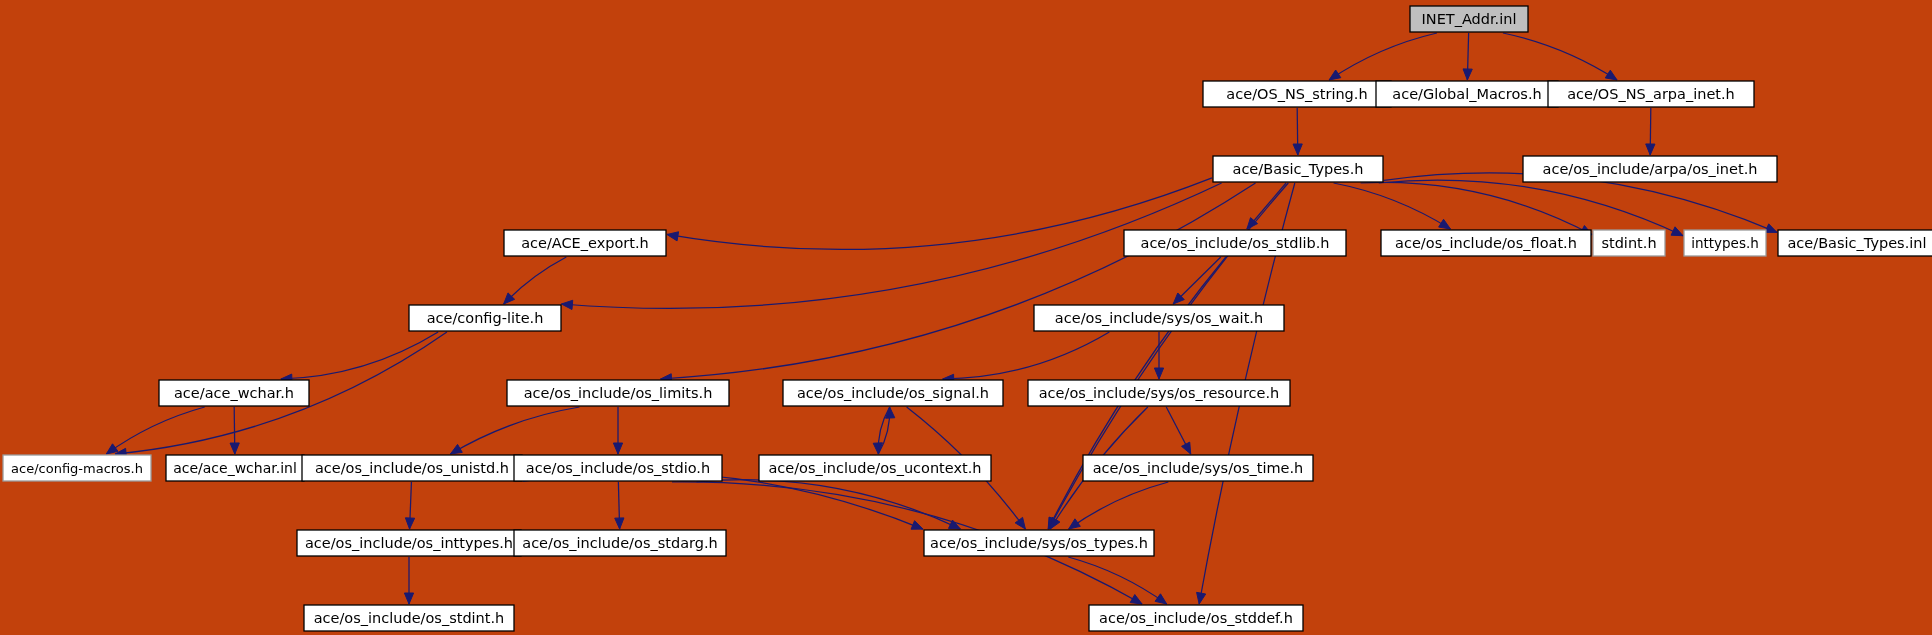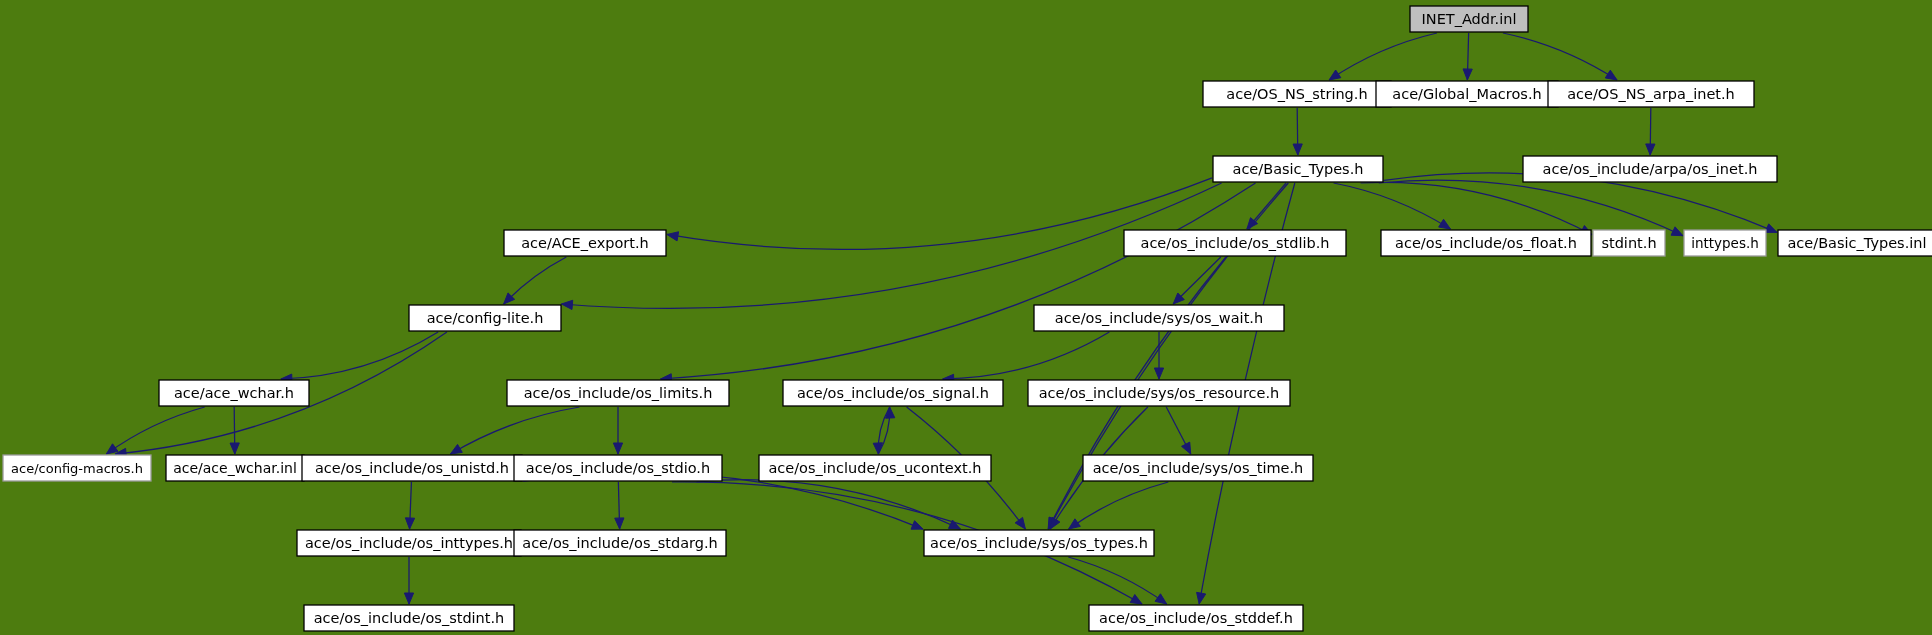--- a/index.html
+++ b/index.html
@@ -4,21 +4,21 @@
 <style>
   html, body {
     margin: 0;
     padding: 0;
     background: #ffffff;
   }
   #canvas-wrap {
     position: relative;
     width: 1932px;
     height: 635px;
-    background: #4d7c0f;
+    background: #c2410c;
     overflow: hidden;
   }
   svg#graph {
     position: absolute;
     left: 0;
     top: 0;
     width: 1932px;
     height: 635px;
     display: block;
   }

